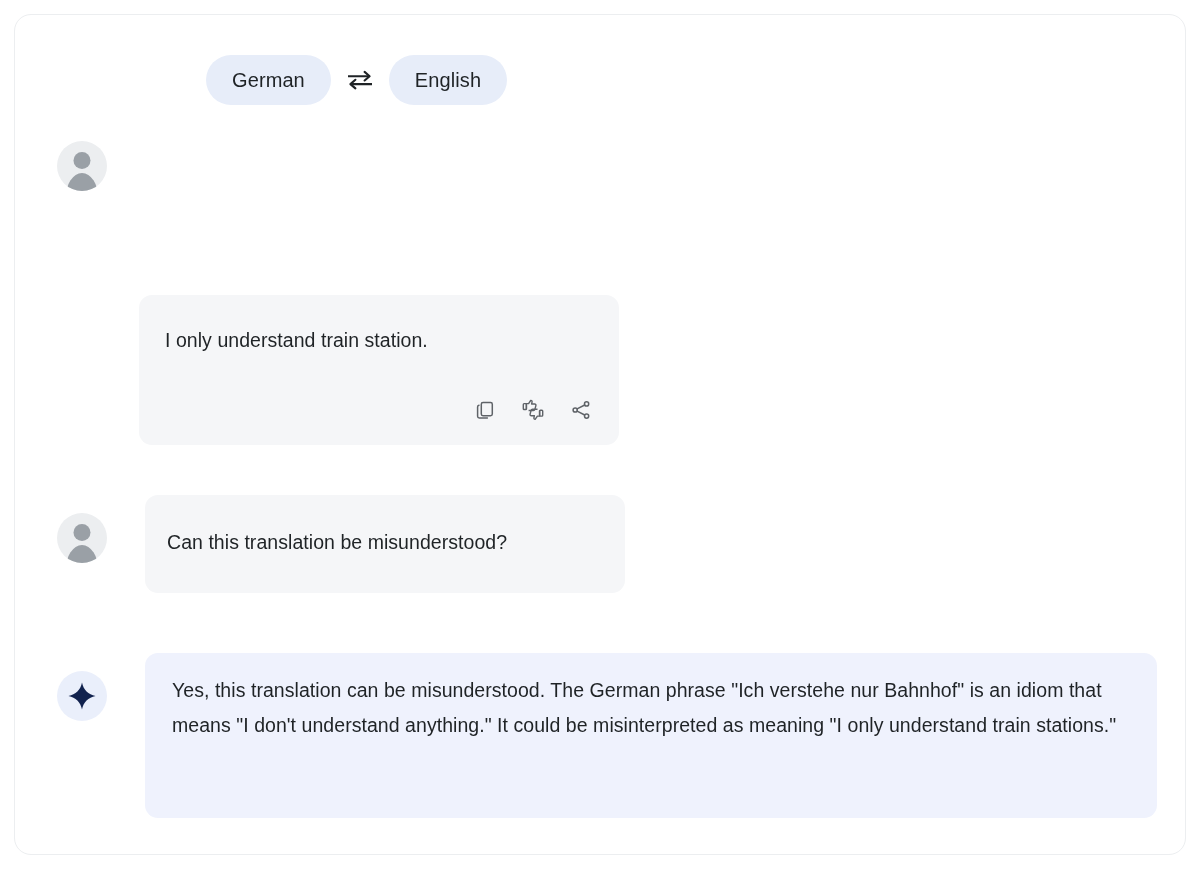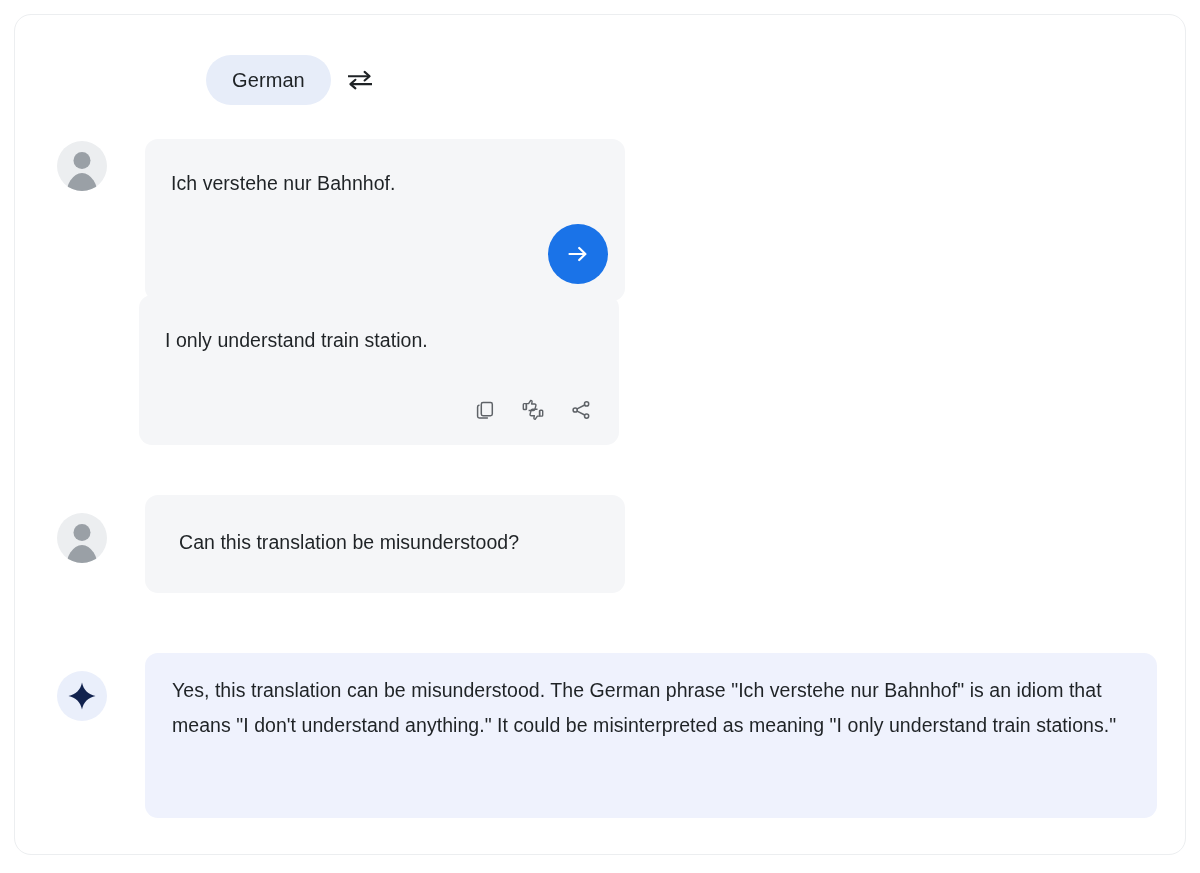--- a/index.html
+++ b/index.html
@@ -184,21 +184,21 @@
   #turn-1b { height: 150px; }
   #turn-1b .bubble-text { position: absolute; left: 26px; top: 28px; }
   #turn-1b .actions { right: 25px; bottom: 22px; }
 
   
   #turn-2 { height: 100px; margin-top: 50px; }
   #turn-2 .avatar { top: 18px; }
   #turn-2 .bubble {
     left: 130px; top: 0px; width: 480px; height: 98px;
   }
-  #turn-2 .bubble-text { position: absolute; left: 34px; top: 30px; }
+  #turn-2 .bubble-text { position: absolute; left: 22px; top: 30px; }
 
   
   #turn-3 { height: 165px; margin-top: 58px; }
   #turn-3 .avatar { top: 18px; }
   #turn-3 .bubble {
     left: 130px; top: 0px; width: 1012px; height: 165px;
     padding: 20px 28px 20px 27px;
   }
 </style>
 </head>
@@ -215,42 +215,33 @@
       <span>
         <svg width="30" height="26" viewBox="0 0 30 26" fill="none">
           <path d="M3 9.2 H23.5" stroke="#1f2326" stroke-width="2.1" stroke-linecap="butt"></path>
           <path d="M19.6 4.9 L24.6 9.2 L19.6 13.5" stroke="#1f2326" stroke-width="2.1" stroke-linecap="round" stroke-linejoin="round" fill="none"></path>
           <path d="M27 17.1 H6.5" stroke="#1f2326" stroke-width="2.1" stroke-linecap="butt"></path>
           <path d="M10.4 12.8 L5.4 17.1 L10.4 21.4" stroke="#1f2326" stroke-width="2.1" stroke-linecap="round" stroke-linejoin="round" fill="none"></path>
         </svg>
       </span>
     </button>
 
+    <button class="lang-chip">
+      <span>English</span>
+    </button>
   </div>
 
   <div class="conversation">
 
     <div class="turn" id="turn-1">
       <div class="avatar user">
         <div class="head"></div>
         <div class="body"></div>
       </div>
 
-      <div class="bubble">
-        <div class="bubble-text">Ich verstehe nur Bahnhof.</div>
-
-        <button class="send-btn" aria-label="Translate">
-          <span>
-            <svg width="26" height="26" viewBox="0 0 26 26" fill="none">
-              <path d="M4.5 13 H20" stroke="#ffffff" stroke-width="2.2" stroke-linecap="round"></path>
-              <path d="M14.2 7 L20.4 13 L14.2 19" stroke="#ffffff" stroke-width="2.2" stroke-linecap="round" stroke-linejoin="round" fill="none"></path>
-            </svg>
-          </span>
-        </button>
-      </div>
     </div>
 
     <div class="turn" id="turn-1b">
       <div class="bubble">
         <div class="bubble-text">I only understand train station.</div>
 
         <div class="actions">
           <button class="action-btn" aria-label="Copy">
             <span>
               <svg width="22" height="22" viewBox="0 0 22 22" fill="none">

